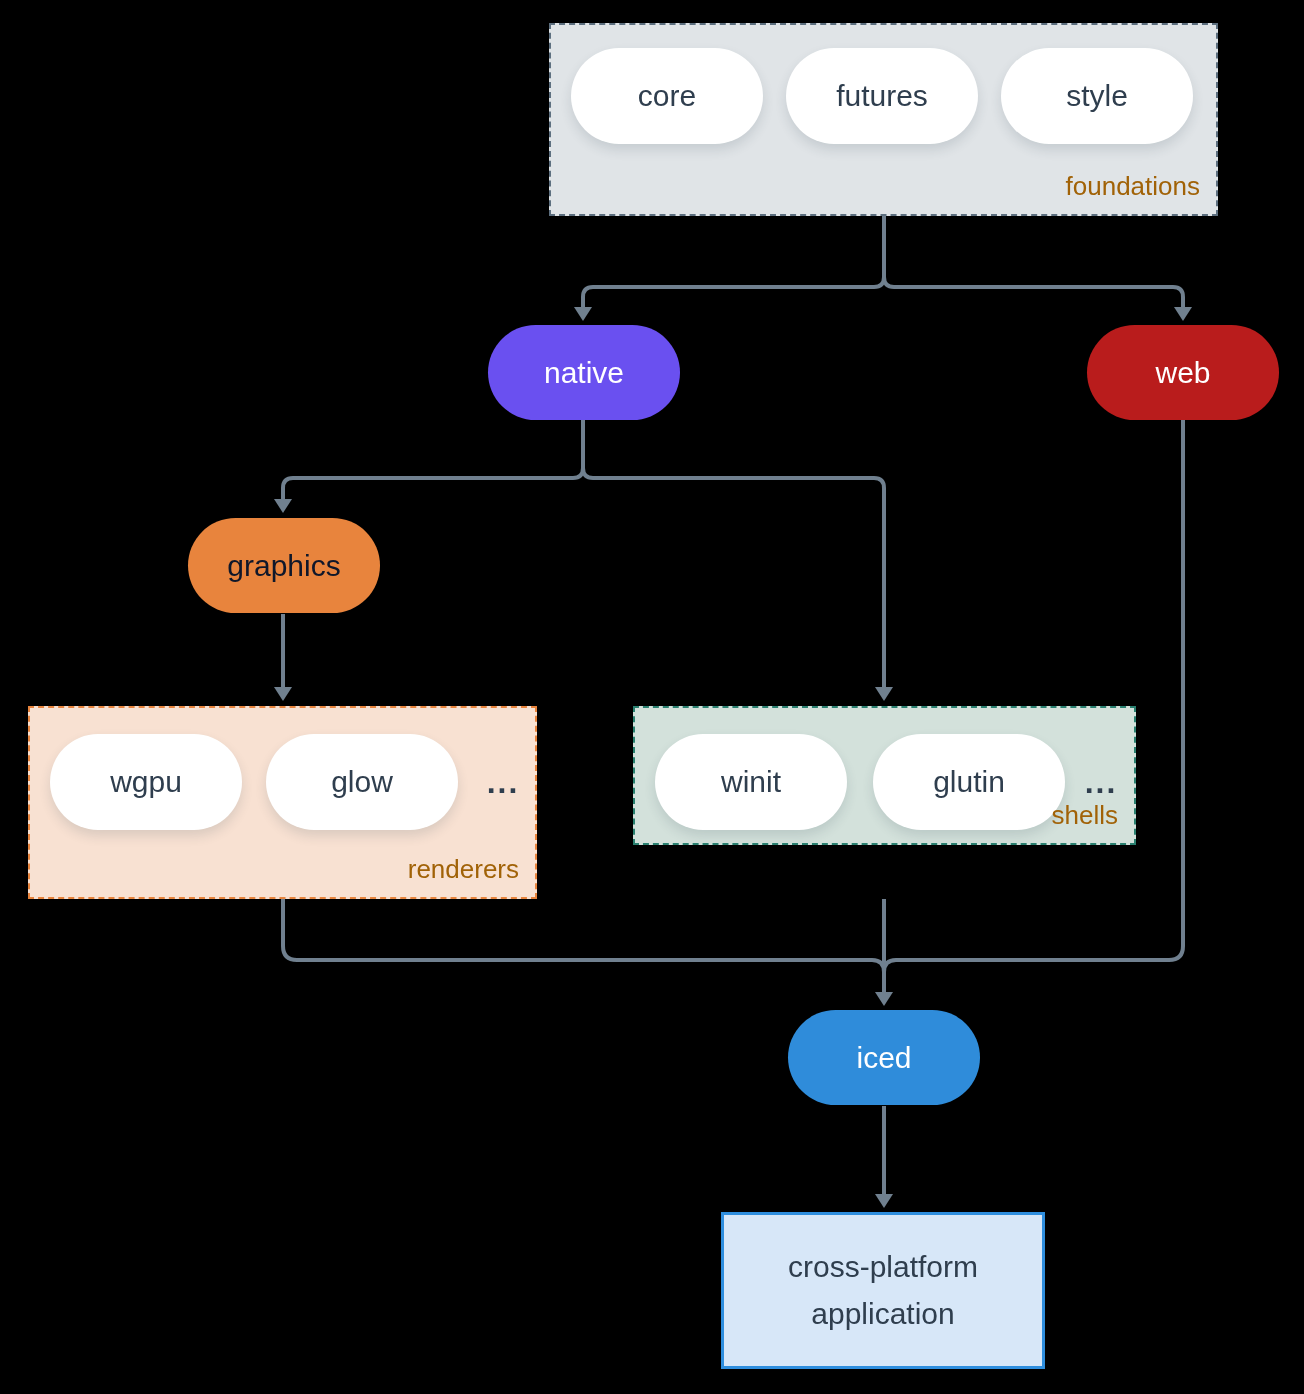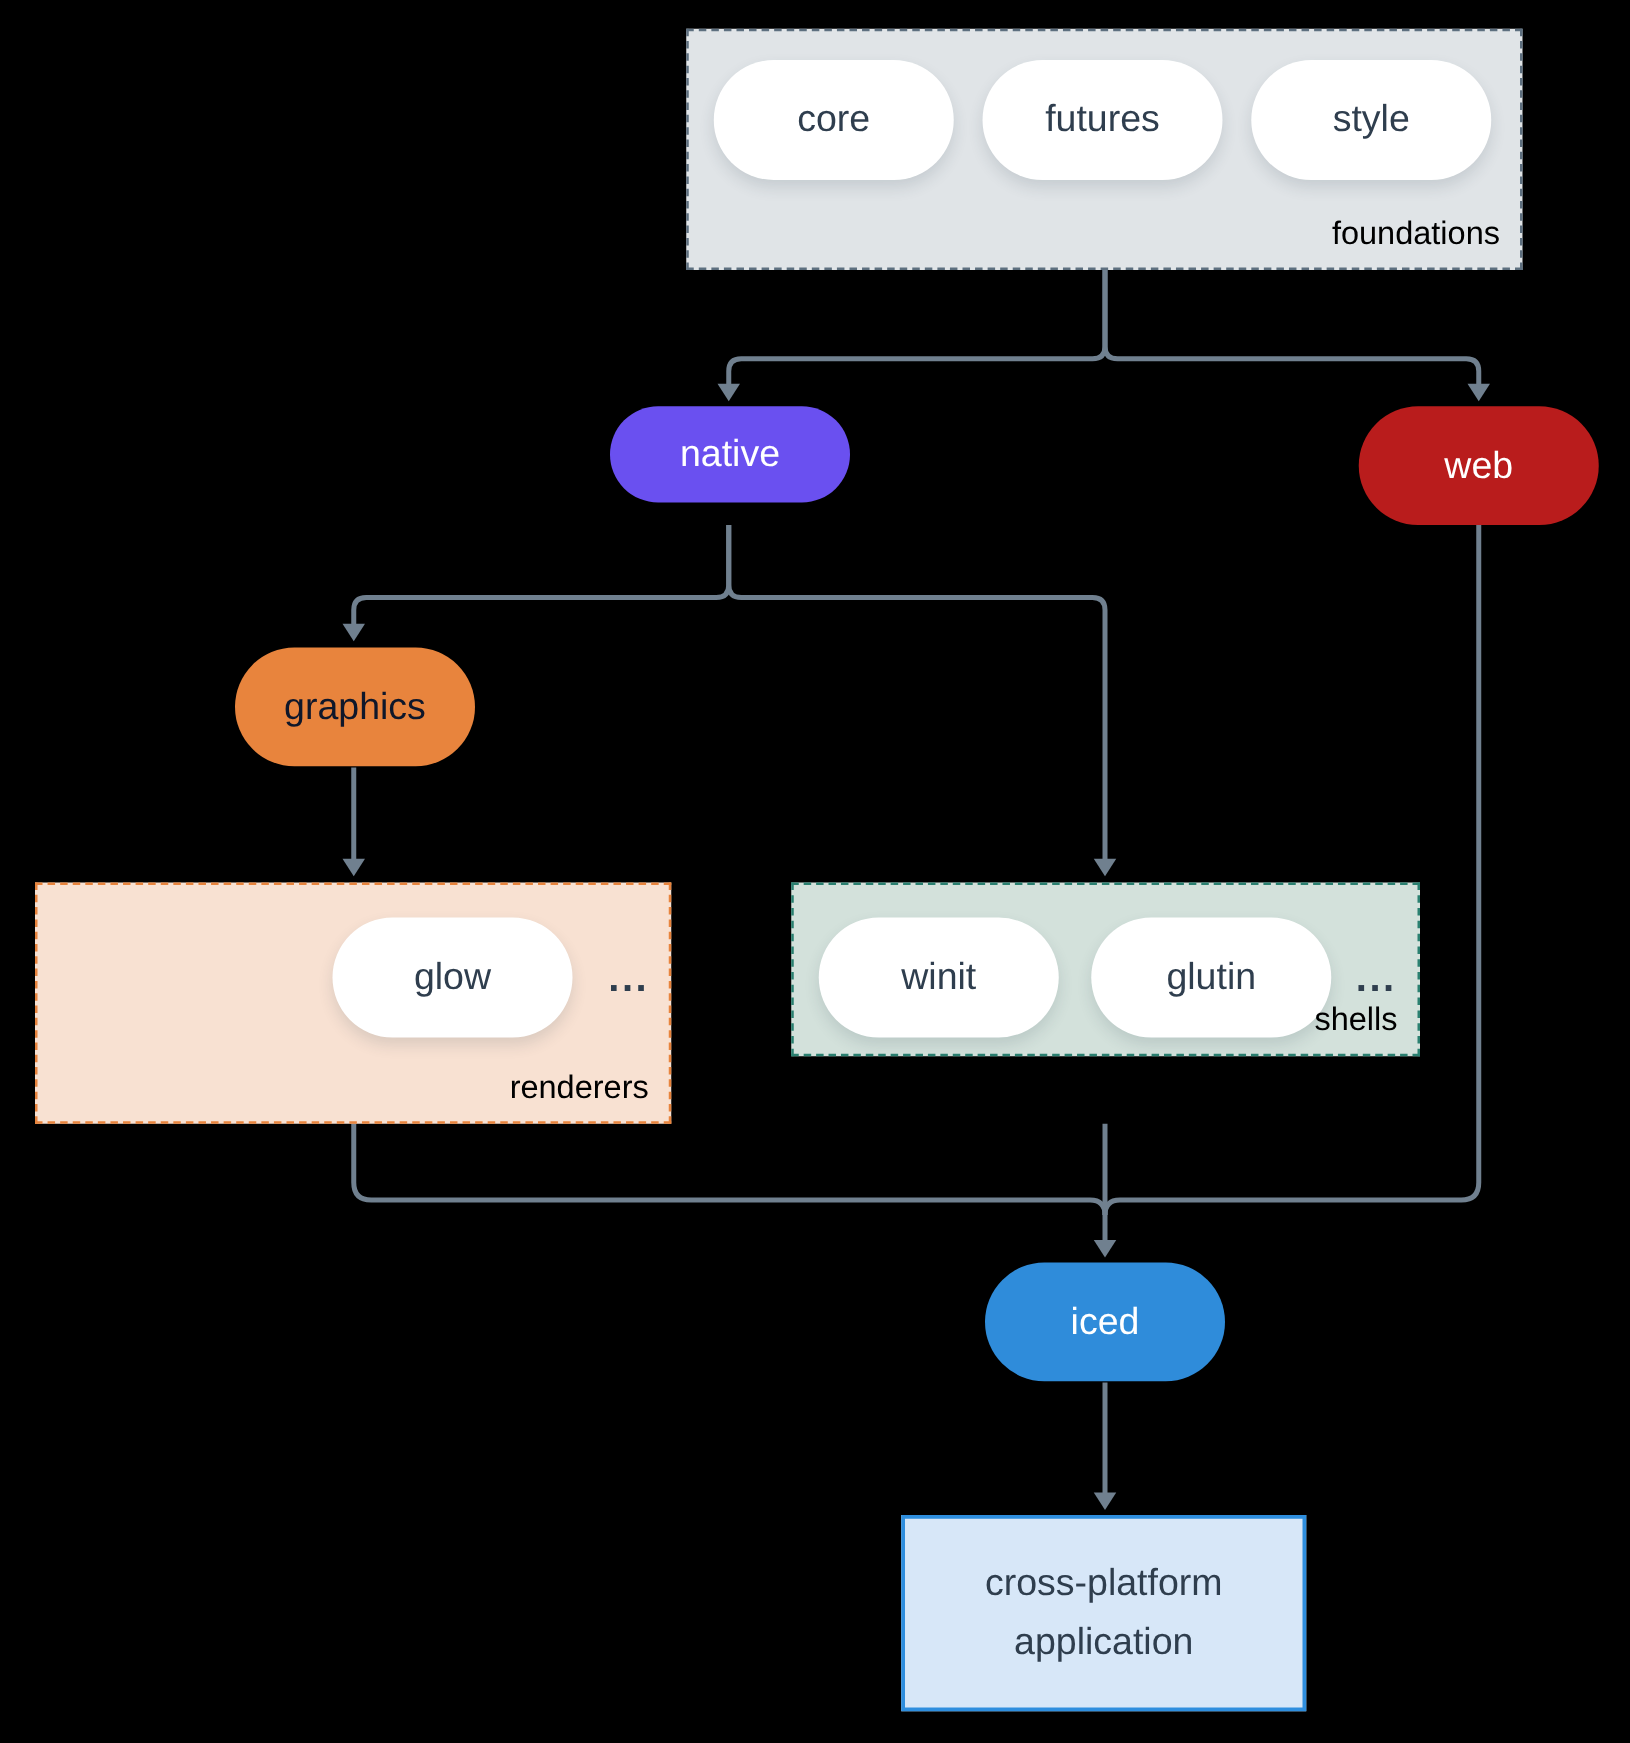--- a/index.html
+++ b/index.html
@@ -19,21 +19,21 @@
     border:2px dashed;
     box-sizing:border-box;
     padding-left:39px;
   }
   .g-foundations{left:549px;top:23px;width:669px;height:193px;background:#e0e4e7;border-color:#5d6f7f;}
   .g-renderers{left:28px;top:706px;width:509px;height:193px;background:#f8e1d2;border-color:#e8843d;}
   .g-shells{left:633px;top:706px;width:503px;height:139px;background:#d3e1db;border-color:#2a8070;}
 
   .group-label{
     position:absolute;right:16px;bottom:12px;
-    font-size:26px;color:#000000;
+    font-size:26px;color:#a16207;
   }
 
   .pill{
     position:absolute;
     width:192px;height:96px;border-radius:48px;
     display:flex;align-items:center;justify-content:center;
     font-size:30px;color:#2f3e4e;
   }
   .pill.white{background:#ffffff;box-shadow:0 6px 12px rgba(45,62,80,0.14);}
 
@@ -48,21 +48,21 @@
 
   .ellipsis{
     position:absolute;width:60px;height:96px;top:26px;
     display:flex;align-items:center;justify-content:center;
     font-size:32px;letter-spacing:2px;color:#2f3e4e;font-weight:bold;
   }
   .e-renderers{left:443px;}
   .e-shells{left:436px;}
 
   
-  .p-native{left:488px;top:325px;height:77px;background:#6a50f0;color:#fff;}
+  .p-native{left:488px;top:325px;height:95px;background:#6a50f0;color:#fff;}
   .p-web{left:1087px;top:325px;height:95px;background:#b91c1c;color:#fff;}
   .p-graphics{left:188px;top:518px;height:95px;background:#e8843d;color:#0f172a;}
   .p-iced{left:788px;top:1010px;height:95px;background:#2f8cda;color:#fff;}
 
   .app-box{
     position:absolute;left:721px;top:1212px;width:324px;height:157px;
     background:#d7e7f8;border:3px solid #2e8ede;box-sizing:border-box;
     display:flex;align-items:center;justify-content:center;
     text-align:center;font-size:30px;line-height:1.55;color:#2f3e4e;
     padding:16px 32px;
@@ -119,20 +119,23 @@
   </div>
   <div class="pill p-web">
     <span>web</span>
   </div>
 
   <div class="pill p-graphics">
     <span>graphics</span>
   </div>
 
   <div class="group g-renderers">
+    <div class="pill white p-wgpu">
+      <span>wgpu</span>
+    </div>
     <div class="pill white p-glow">
       <span>glow</span>
     </div>
     <div class="ellipsis e-renderers">...</div>
     <div class="group-label">renderers</div>
   </div>
 
   <div class="group g-shells">
     <div class="pill white p-winit">
       <span>winit</span>

